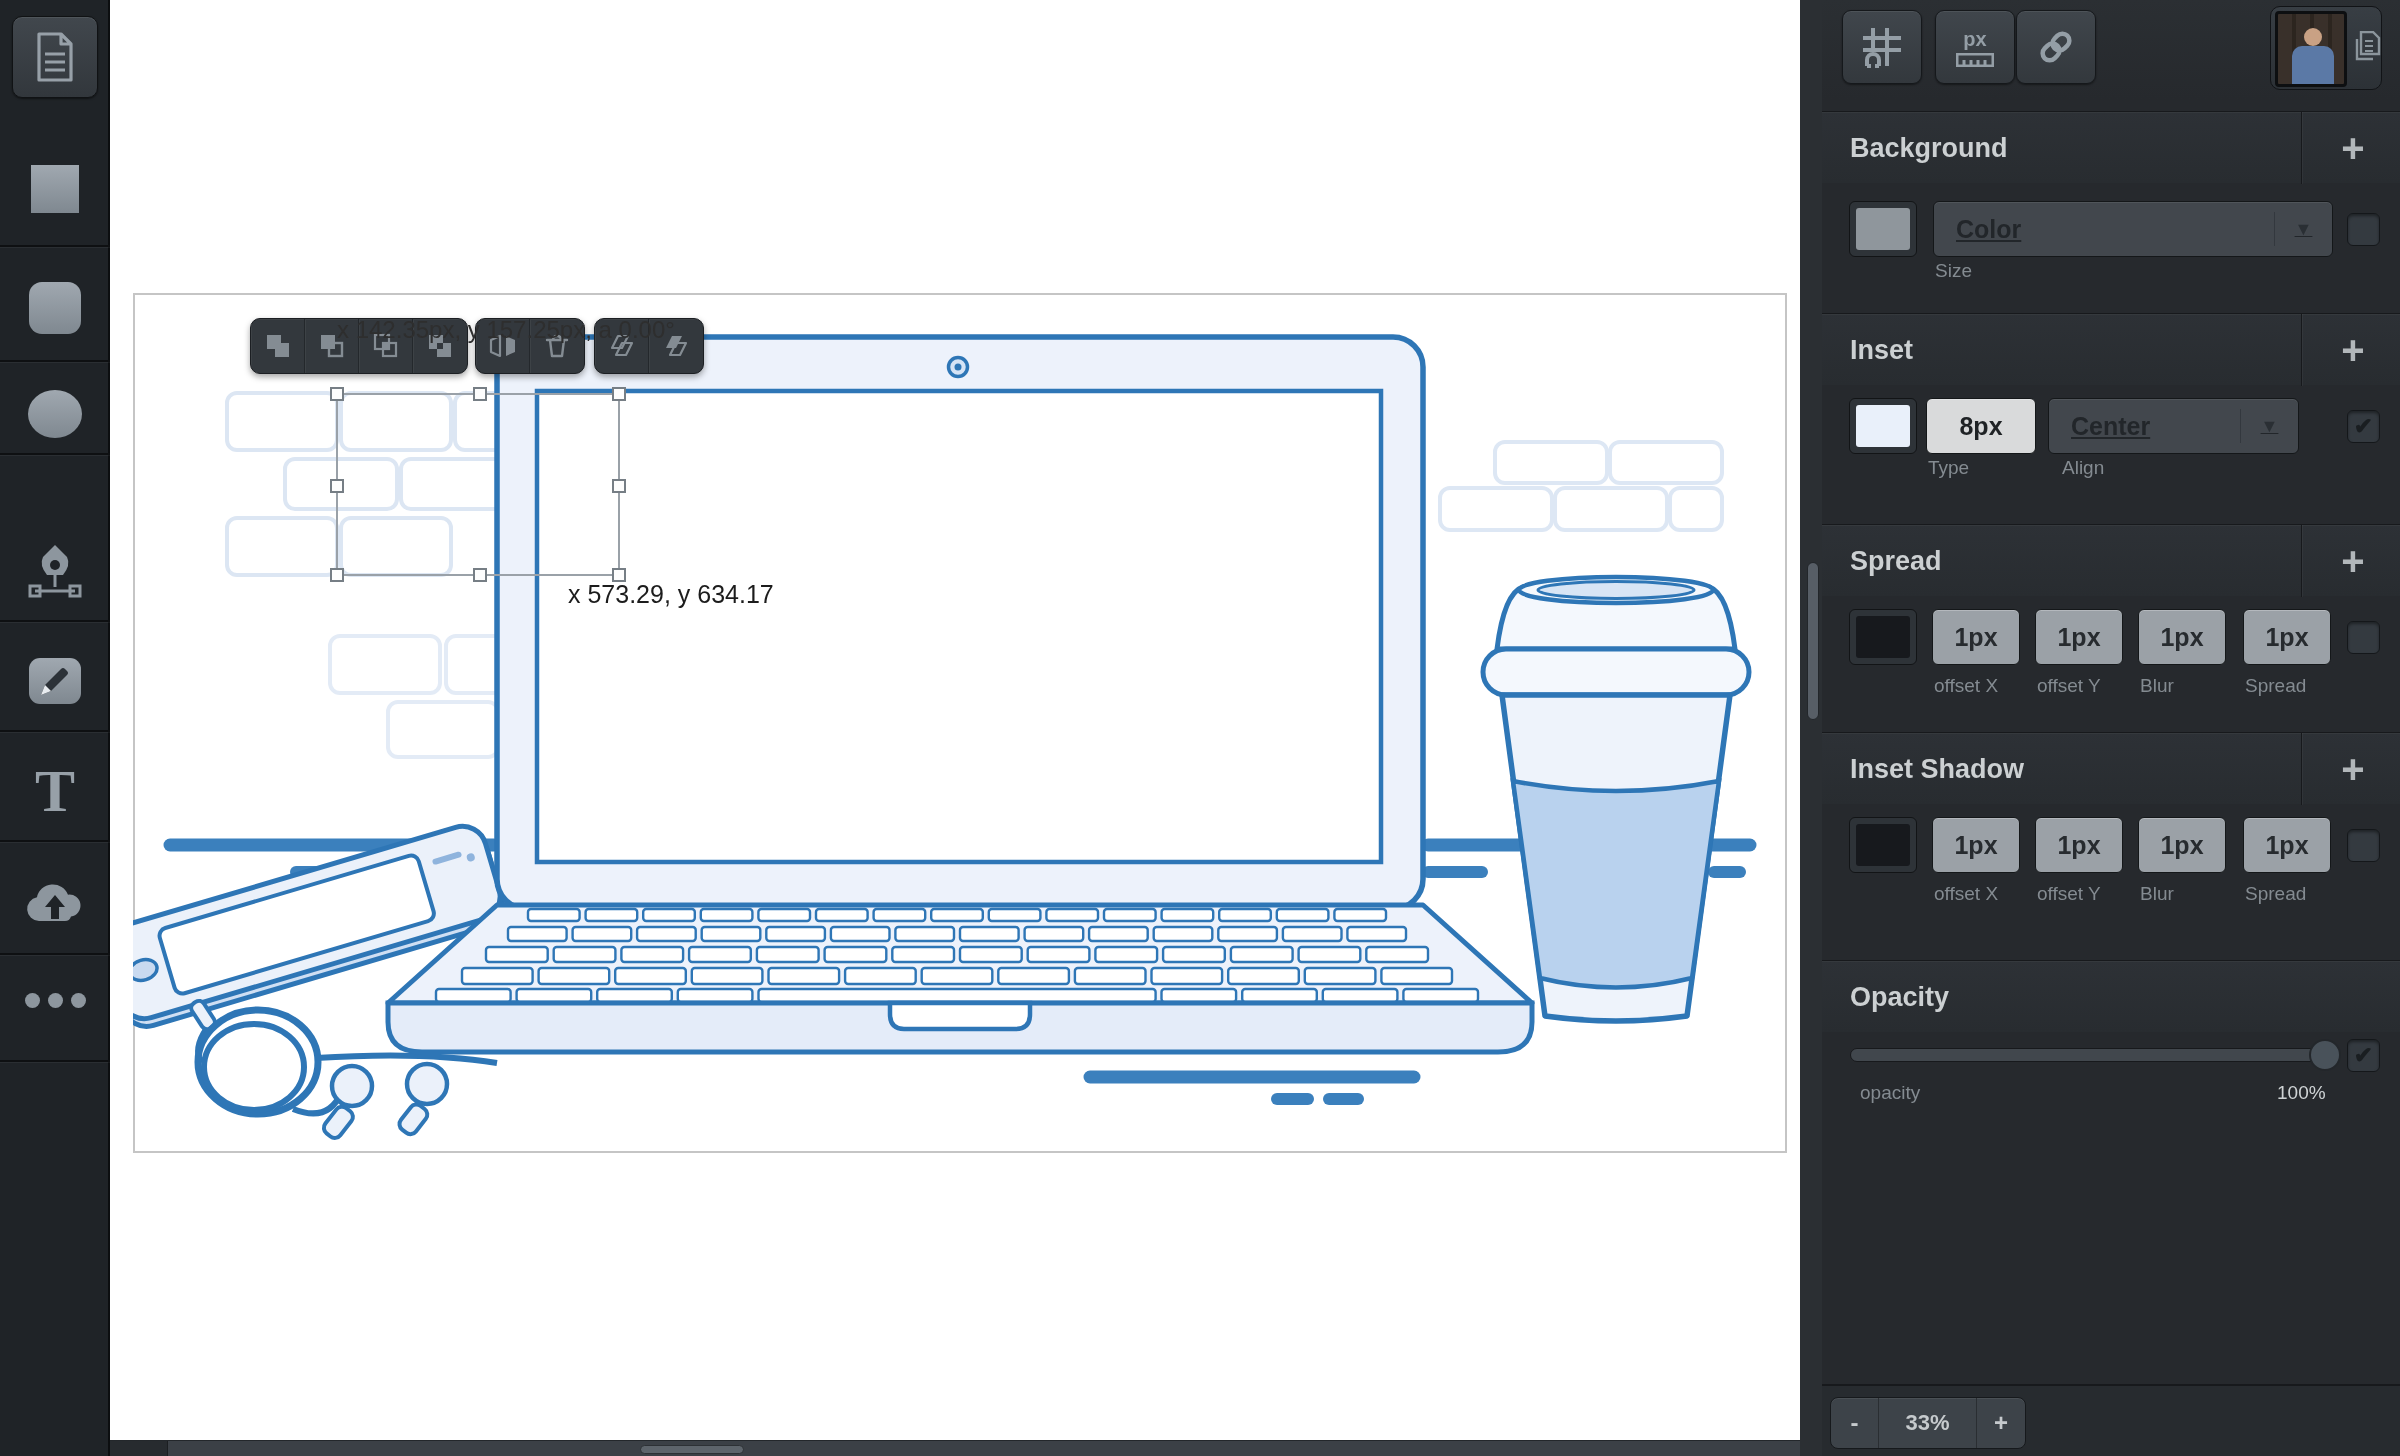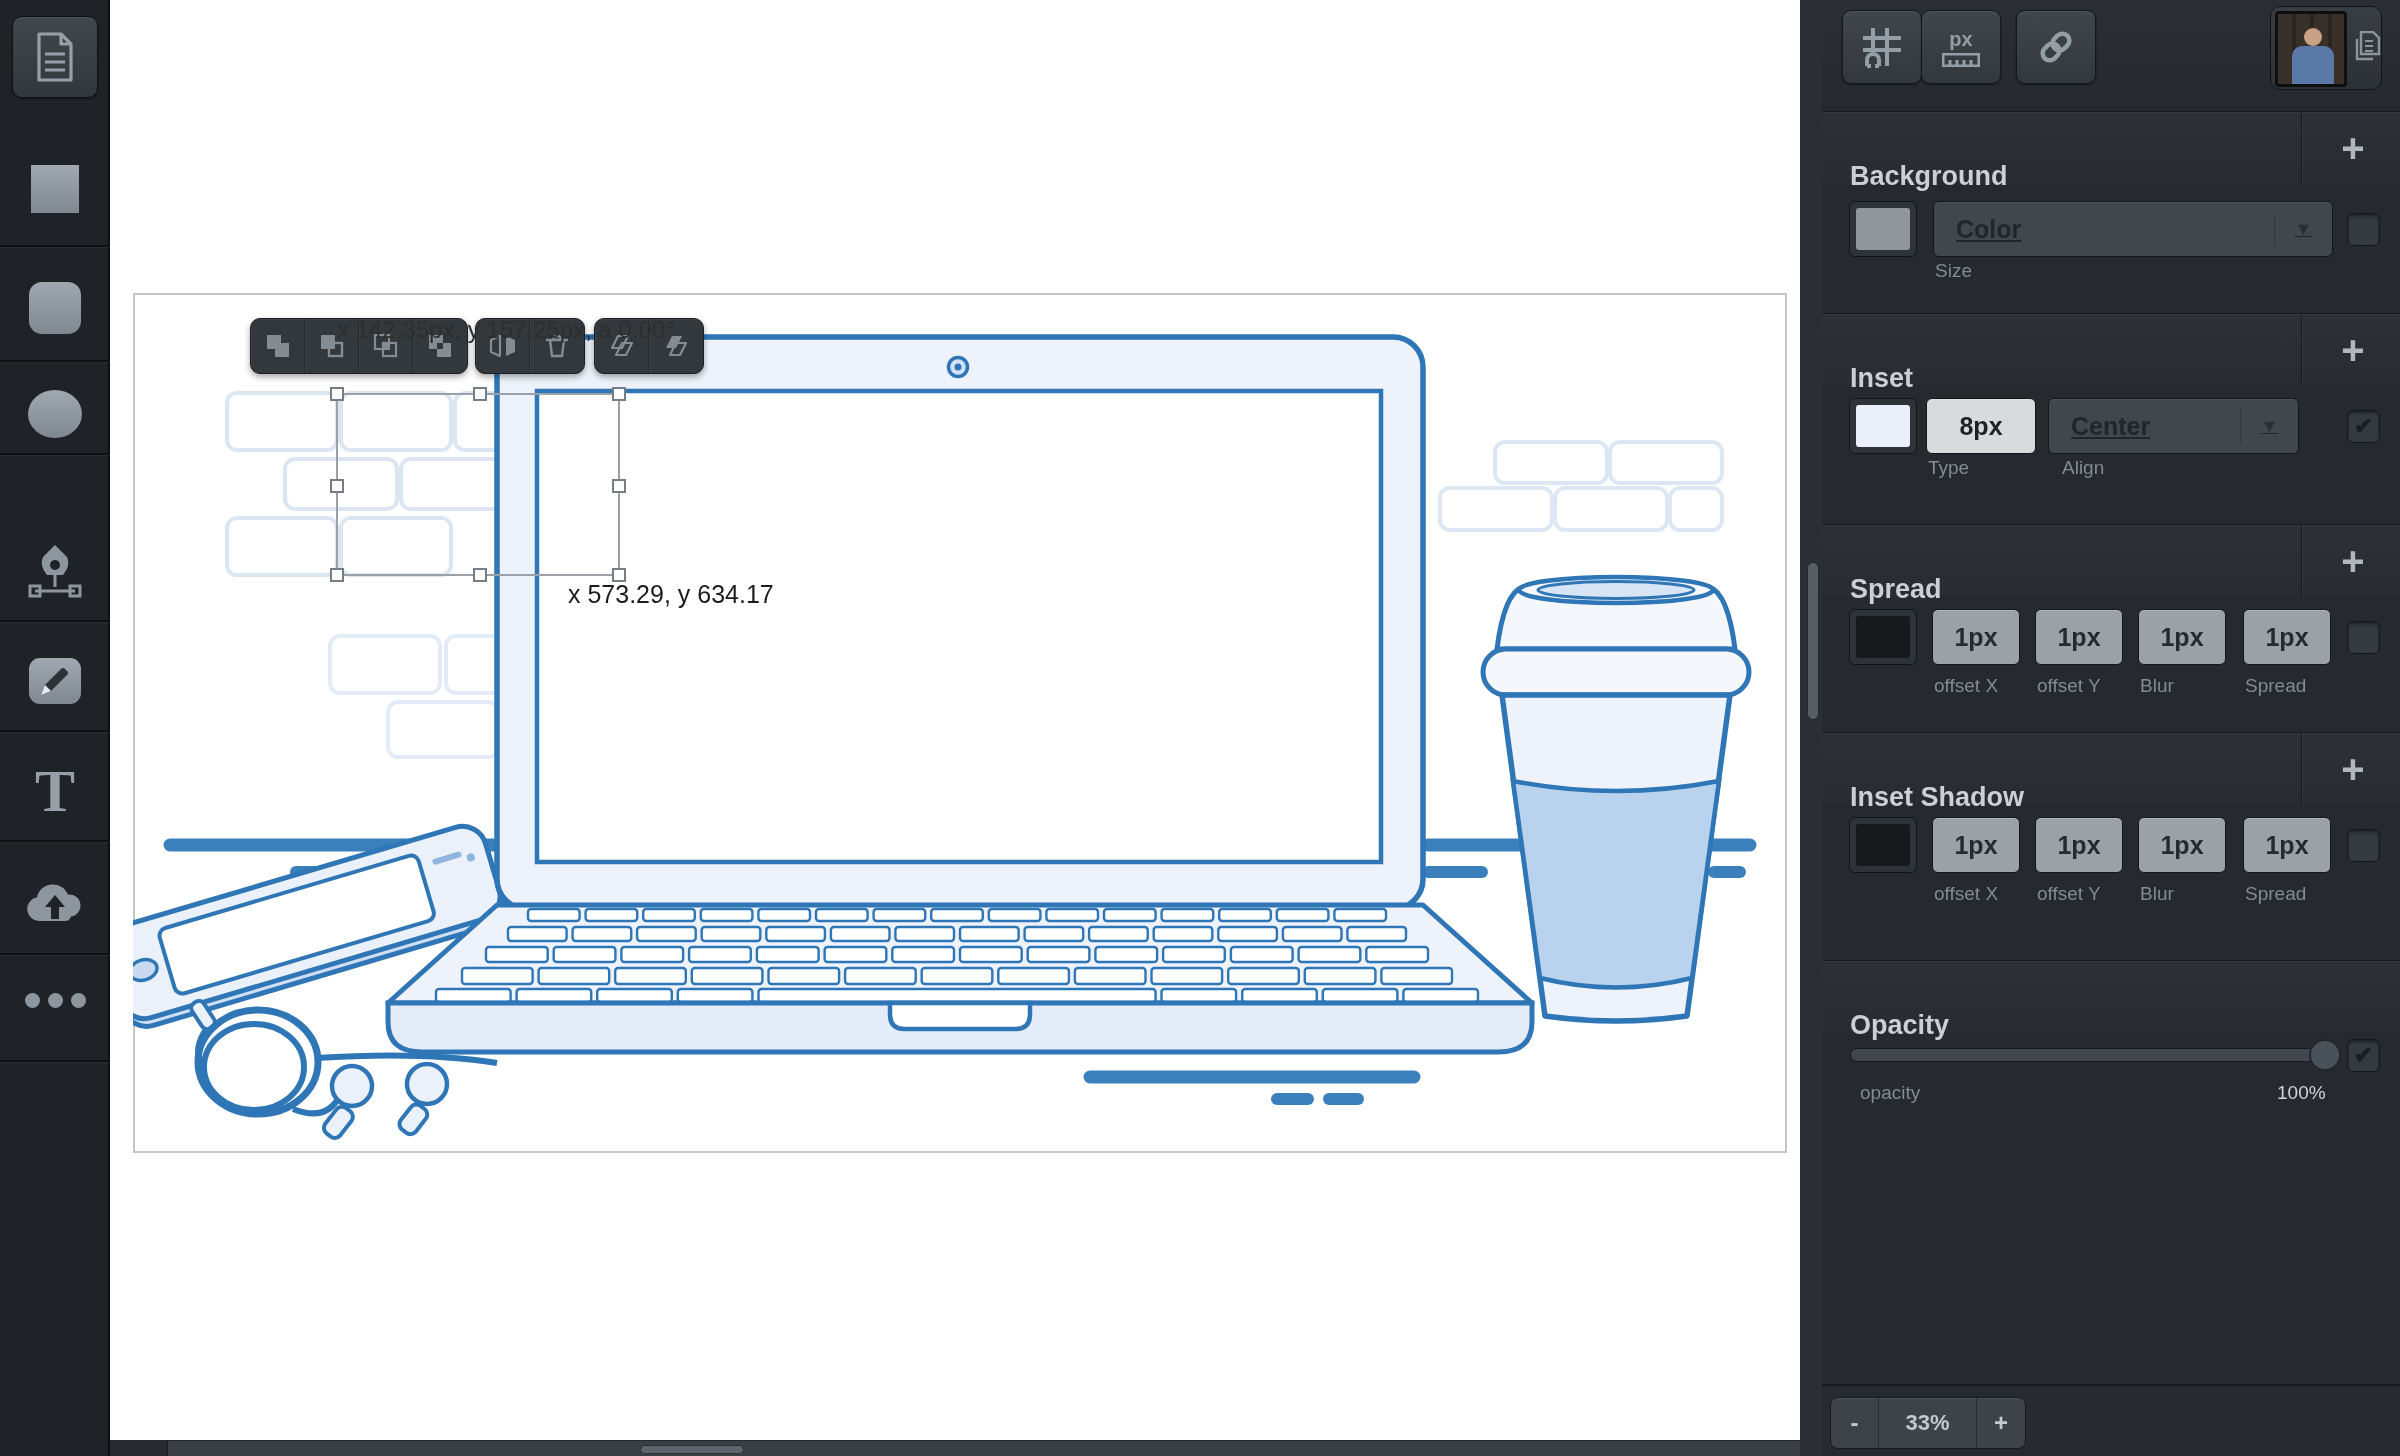--- a/index.html
+++ b/index.html
@@ -53,21 +53,21 @@
   .avatar-wrap { position:absolute; left:448px; top:6px; width:112px; height:84px; border-radius:10px; background:linear-gradient(#383e44,#2c3136);
      border:1px solid #111316; display:flex; align-items:center; }
   .avatar { position:absolute; left:4px; top:4px; width:72px; height:76px; border:3px solid #0d0f11; border-radius:4px;
      background:repeating-linear-gradient(90deg,#39302a 0 14px,#2c251f 14px 18px); overflow:hidden; }
   .avatar::before { content:""; position:absolute; left:26px; top:14px; width:18px; height:18px; border-radius:50%; background:#c9a184; }
   .avatar::after { content:""; position:absolute; left:14px; top:32px; width:42px; height:44px; border-radius:10px 10px 0 0; background:#5b79a6; }
   .pages-ic { position:absolute; left:82px; top:24px; color:#8b959c; }
 
   .section-head { position:absolute; left:0; width:578px; height:72px; background:linear-gradient(#2d3136,#282c30);
      border-top:1px solid #17191c; box-shadow:inset 0 1px 0 rgba(255,255,255,0.04); }
-  .section-head .title { position:absolute; left:28px; top:0; height:72px; display:flex; align-items:center; font-size:27px; font-weight:bold; color:#ccd0d2;margin-top:28px; }
+  .section-head .title { position:absolute; left:28px; top:0; height:72px; display:flex; align-items:center; font-size:27px; font-weight:bold; color:#ccd0d2; }
   .section-head .vsep { position:absolute; left:479px; top:0; width:1px; height:72px; background:#17191c; box-shadow:1px 0 0 rgba(255,255,255,0.04); }
   .section-head .add { position:absolute; left:496px; top:0; width:70px; height:72px; display:flex; align-items:center; justify-content:center;
      font-size:40px; font-weight:bold; color:#b2b7ba; }
 
   .swatch { position:absolute; width:68px; height:56px; border-radius:6px; background:#2e3338; border:1px solid #121416; padding:6px; }
   .swatch i { display:block; width:100%; height:100%; border-radius:3px; }
   .field { position:absolute; height:56px; border-radius:6px; display:flex; align-items:center; justify-content:center;
      font-size:25px; font-weight:bold; color:#272b2f; background:#9ba1a7; border:1px solid #141719; box-shadow:inset 0 1px 0 rgba(255,255,255,0.25); }
   .field.active { background:#d9dadb; color:#1f2225; }
   .dropdown { position:absolute; height:56px; border-radius:6px; background:#42474d; border:1px solid #141719;
@@ -380,21 +380,21 @@
   </div>
 
   <div class="panel">
     <div class="panel-topbar">
       <div class="tb-btn" style="left:20px">
         <svg width="42" height="42" viewBox="0 0 42 42">
           <path d="M12,2 V26 M26,2 V40 M2,12 H40 M2,24 H40" stroke="currentColor" stroke-width="4" fill="none"></path>
           <path d="M6,40 V34 a6,6 0 0 1 12,0 V40 M6,40 h4 M14,40 h4" stroke="currentColor" stroke-width="4" fill="none"></path>
         </svg>
       </div>
-      <div class="tb-btn" style="left:99px">
+      <div class="tb-btn" style="left:113px">
         <span style="font-size:20px;font-weight:bold">px</span>
         <svg width="38" height="14" viewBox="0 0 38 14" style="margin-top:2px">
             <path d="M1,1 H37 V13 H1 Z M8,13 V7 M15,13 V7 M22,13 V7 M29,13 V7" fill="none" stroke="currentColor" stroke-width="3"></path>
           </svg>
       </div>
       <div class="tb-btn" style="left:194px">
         <svg width="40" height="40" viewBox="0 0 40 40">
           <g fill="none" stroke="currentColor" stroke-width="4.5" stroke-linecap="round" transform="rotate(-45 20 20)">
             <rect x="4" y="13" width="18" height="14" rx="7"></rect>
             <rect x="18" y="13" width="18" height="14" rx="7"></rect>

